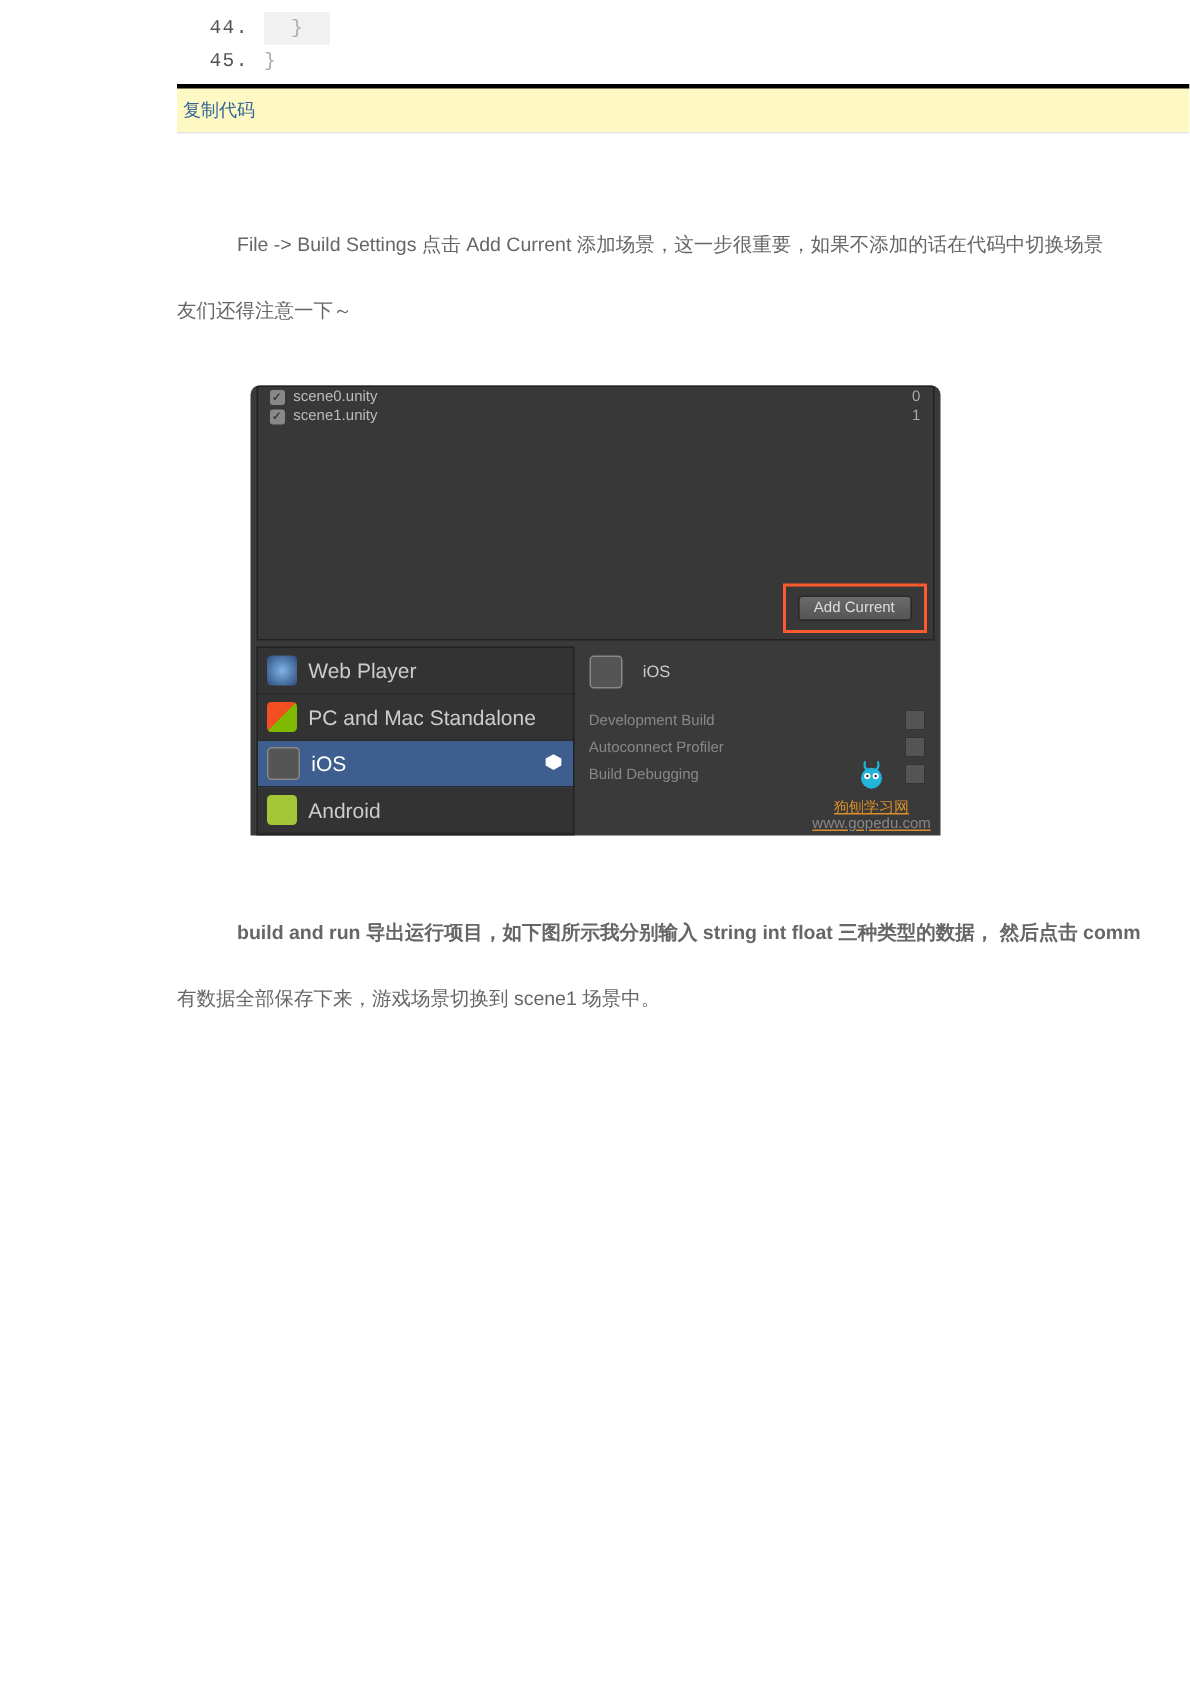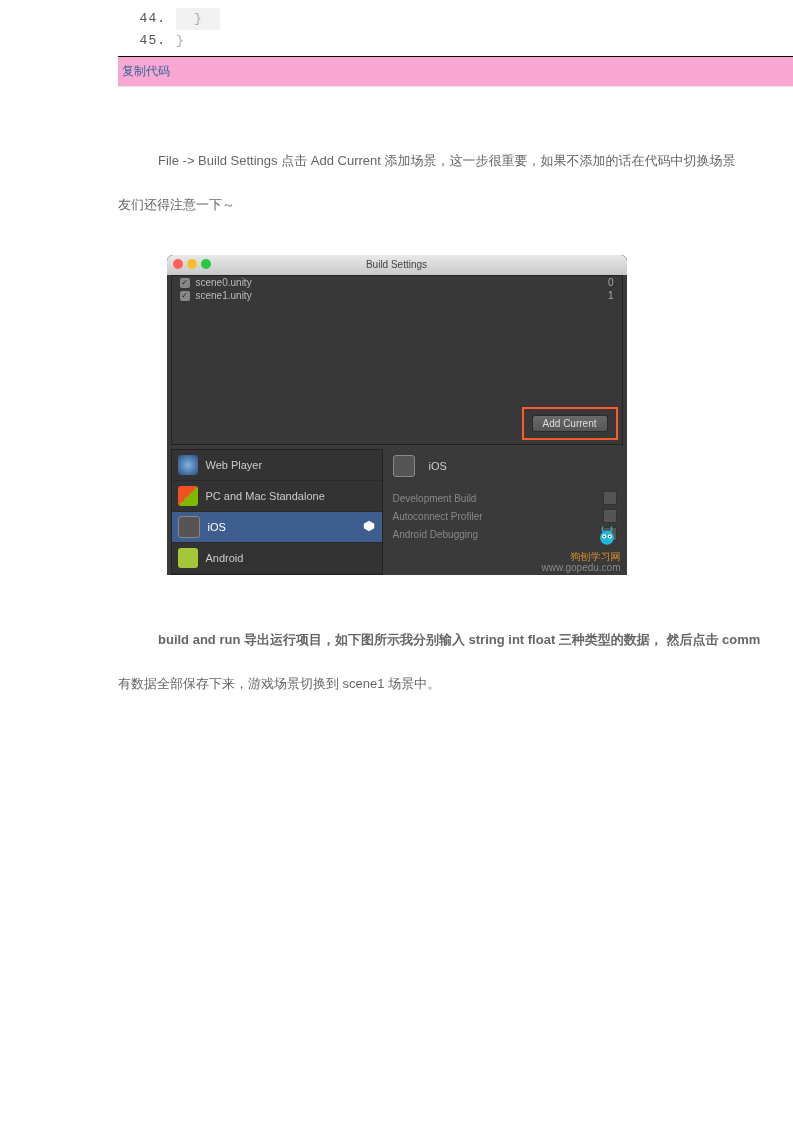--- a/index.html
+++ b/index.html
@@ -39,22 +39,22 @@
     letter-spacing: 1px;
   }
   .codecell {
     color: #aaa;
   }
   .codecell.hl {
     background: #f1f1f1;
     padding: 0 18px 0 18px;
   }
   .copy-bar {
-    background: #f9a8d4;
-    border-top: 1px solid #000000;
+    background: #fef9c3;
+    border-top: 3px solid #000000;
     padding: 6px 0 6px 4px;
   }
   .copy-link {
     color: #336699;
     font-size: 12px;
     text-decoration: none;
     cursor: pointer;
   }
   .para {
     margin: 0 6px 0 118px;
@@ -159,21 +159,21 @@
     background: #333;
     border: 1px solid #222;
     margin-left: 4px;
   }
   .plat-item {
     display: flex;
     align-items: center;
     height: 30px;
     padding: 0 6px;
     color: #ccc;
-    font-size: 11px;
+    font-size: 14px;
     border-bottom: 1px solid #2a2a2a;
   }
   .plat-item.sel {
     background: #3d5e8f;
     color: #fff;
   }
   .picon {
     width: 20px; height: 20px;
     margin-right: 8px;
     display: inline-flex;
@@ -198,22 +198,23 @@
   .opt .box {
     width: 12px; height: 12px;
     background: #555;
     border: 1px solid #333;
   }
   .watermark {
     position: absolute;
     right: 6px; bottom: 2px;
     color: #d98f2a;
     font-size: 10px;
-    text-align: right;
+    text-align: center;
     line-height: 11px;
+    text-decoration: underline;
   }
   .wm-robot {
     width: 28px; height: 28px;
     display: inline-block;
   }
   .ios-top {
     display:flex; align-items:center; gap:6px;
     color:#ccc; font-size:11px; margin-bottom:14px;
   }
 </style>
@@ -240,28 +241,20 @@
 
   <p class="para first">
     <span class="indent"></span><span>File -&gt; Build Settings  点击 Add Current 添加场景，这一步很重要，如果不添加的话在代码中切换场景</span>
   </p>
   <p class="para">
     <span>友们还得注意一下～</span>
   </p>
 
   <div class="bs-wrap">
     <div class="build-settings">
-      <div class="bs-titlebar">
-        <div class="traffic">
-          <span class="tl r"></span>
-          <span class="tl y"></span>
-          <span class="tl g"></span>
-        </div>
-        <span>Build Settings</span>
-      </div>
 
       <div class="scenes-area">
         <div class="scene-row">
           <span class="chk">✓</span>
           <span>scene0.unity</span>
           <span class="scene-idx">0</span>
         </div>
         <div class="scene-row">
           <span class="chk">✓</span>
           <span>scene1.unity</span>
@@ -303,21 +296,21 @@
           </div>
           <div class="opt">
             <span>Development Build</span>
             <span class="box"></span>
           </div>
           <div class="opt">
             <span>Autoconnect Profiler</span>
             <span class="box"></span>
           </div>
           <div class="opt">
-            <span>Android Debugging</span>
+            <span>Build Debugging</span>
             <span class="box"></span>
           </div>
           <div class="watermark">
             <svg class="wm-robot" viewBox="0 0 40 40">
               <circle cx="20" cy="24" r="10" fill="#22b5d9"></circle>
               <circle cx="16" cy="22" r="3" fill="#fff"></circle>
                 <circle cx="24" cy="22" r="3" fill="#fff"></circle>
               <circle cx="16" cy="22" r="1.2" fill="#333"></circle>
                 <circle cx="24" cy="22" r="1.2" fill="#333"></circle>
               <path d="M14 8 Q12 14 16 16" stroke="#22b5d9" stroke-width="2" fill="none"></path>

